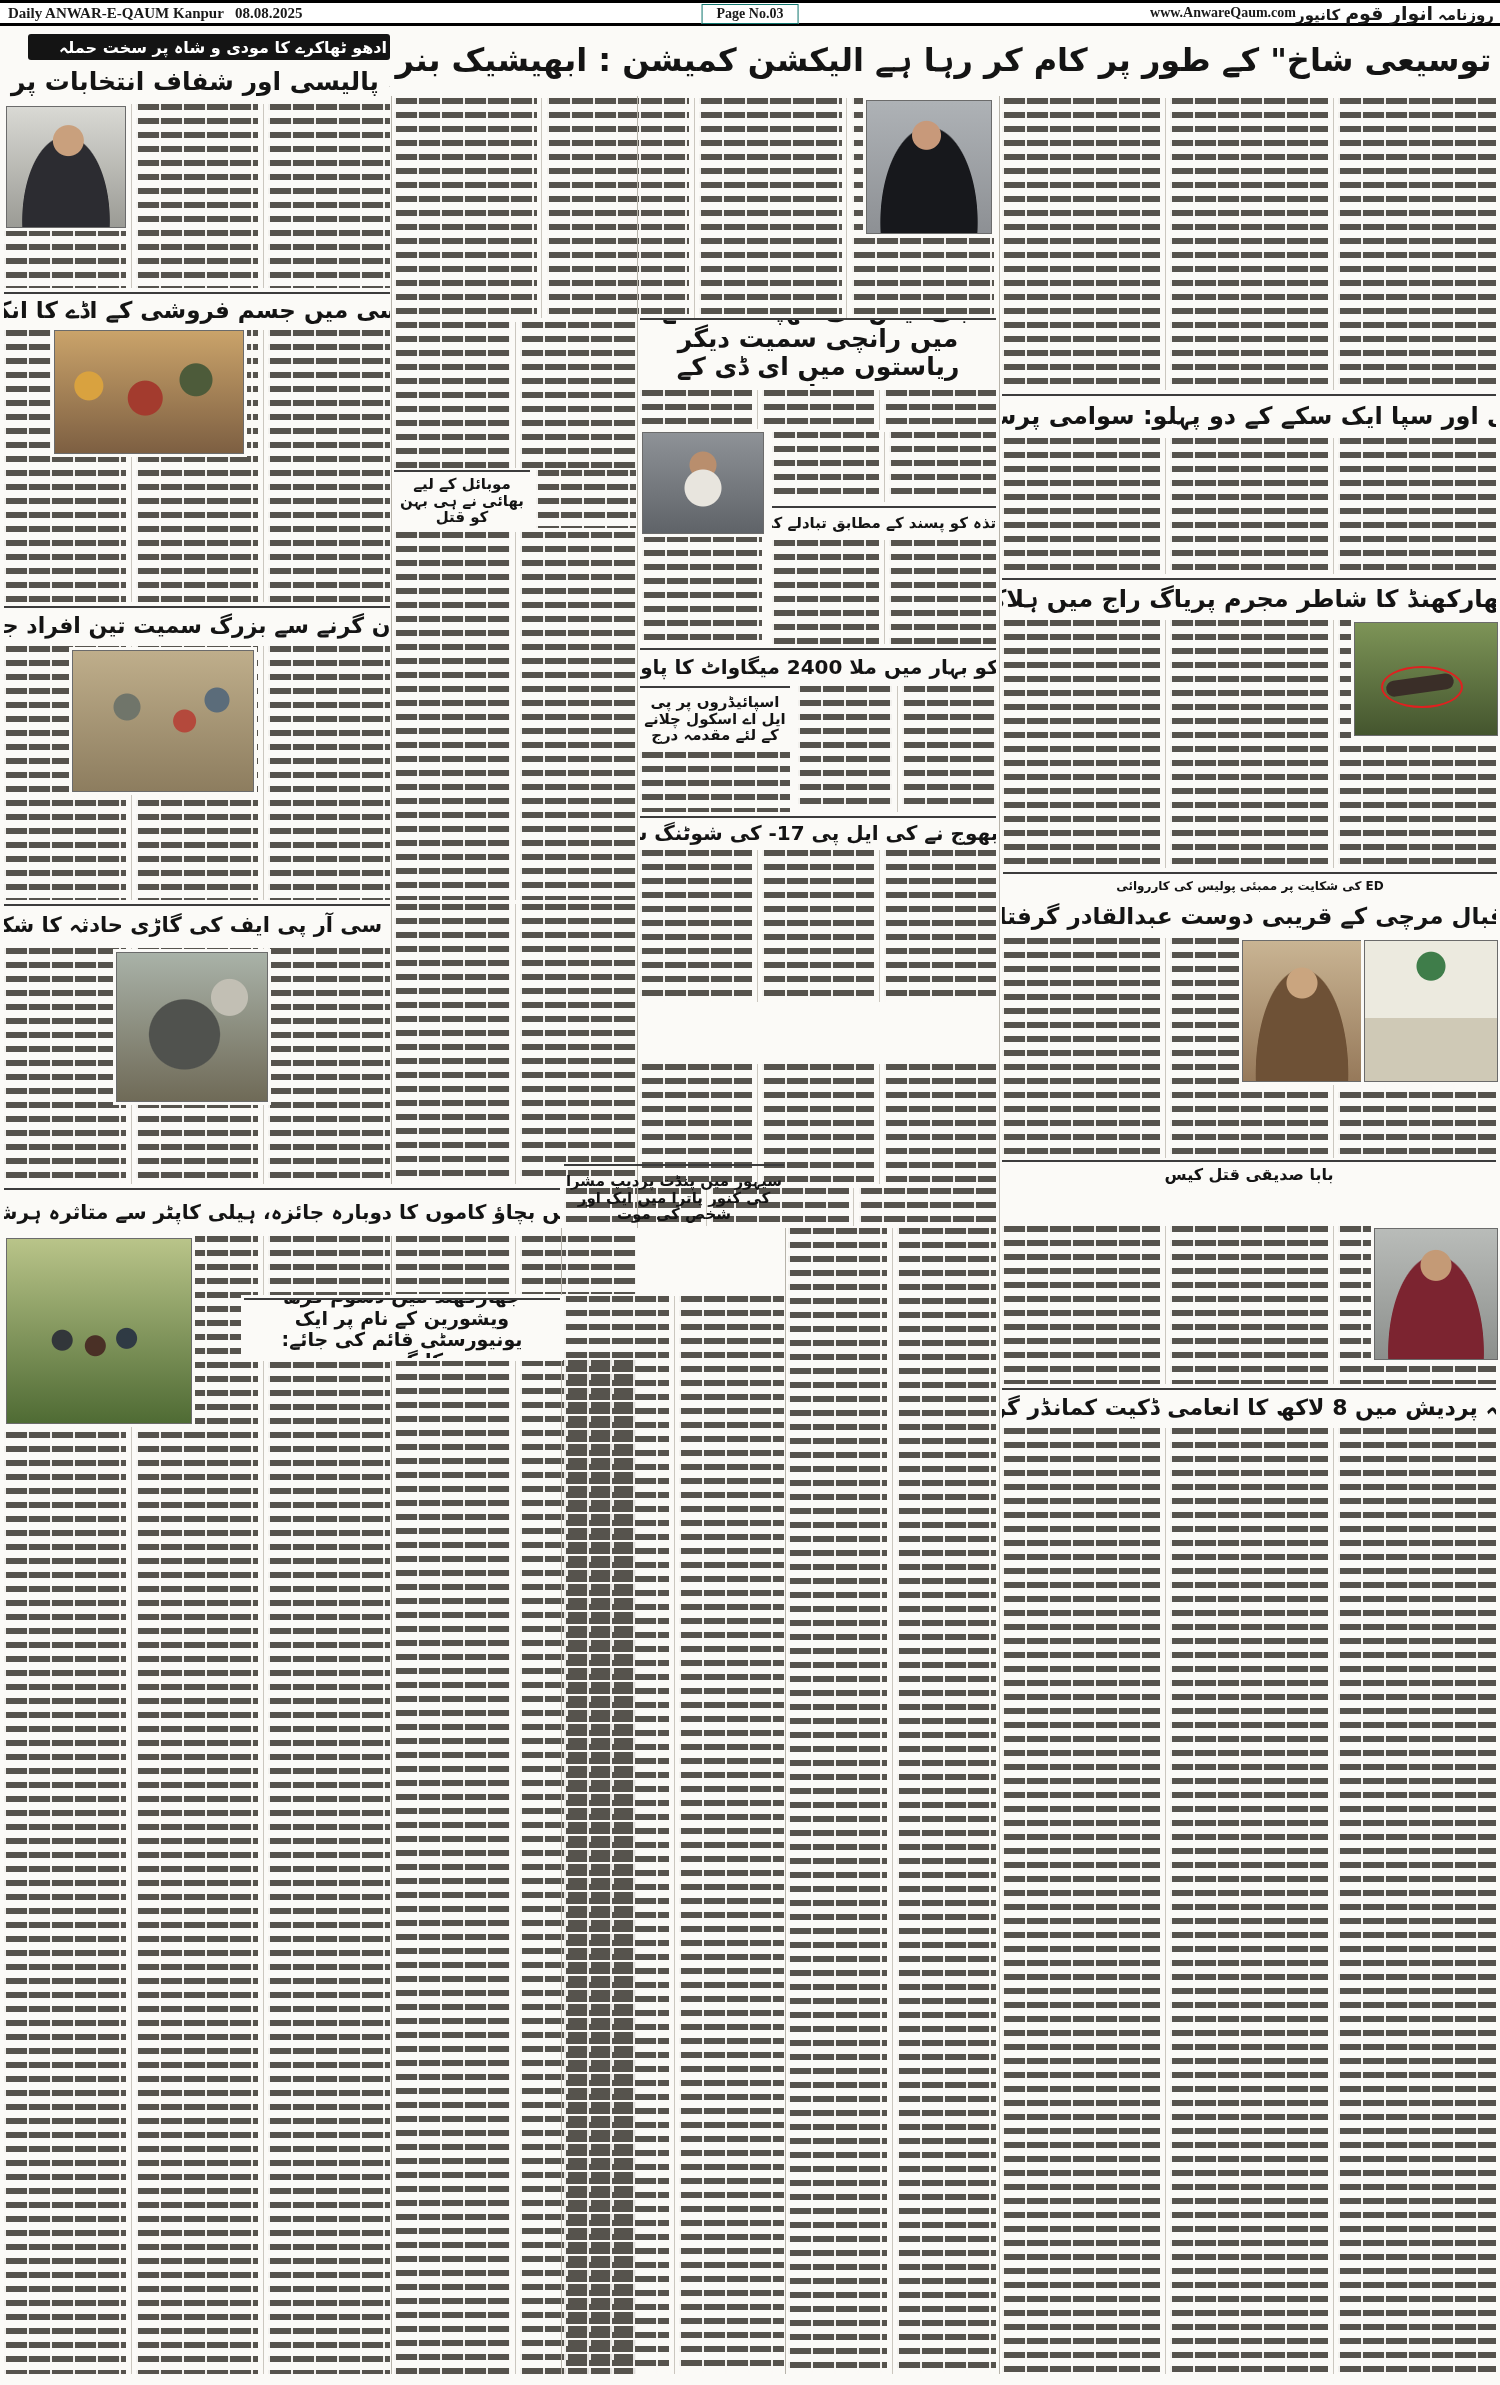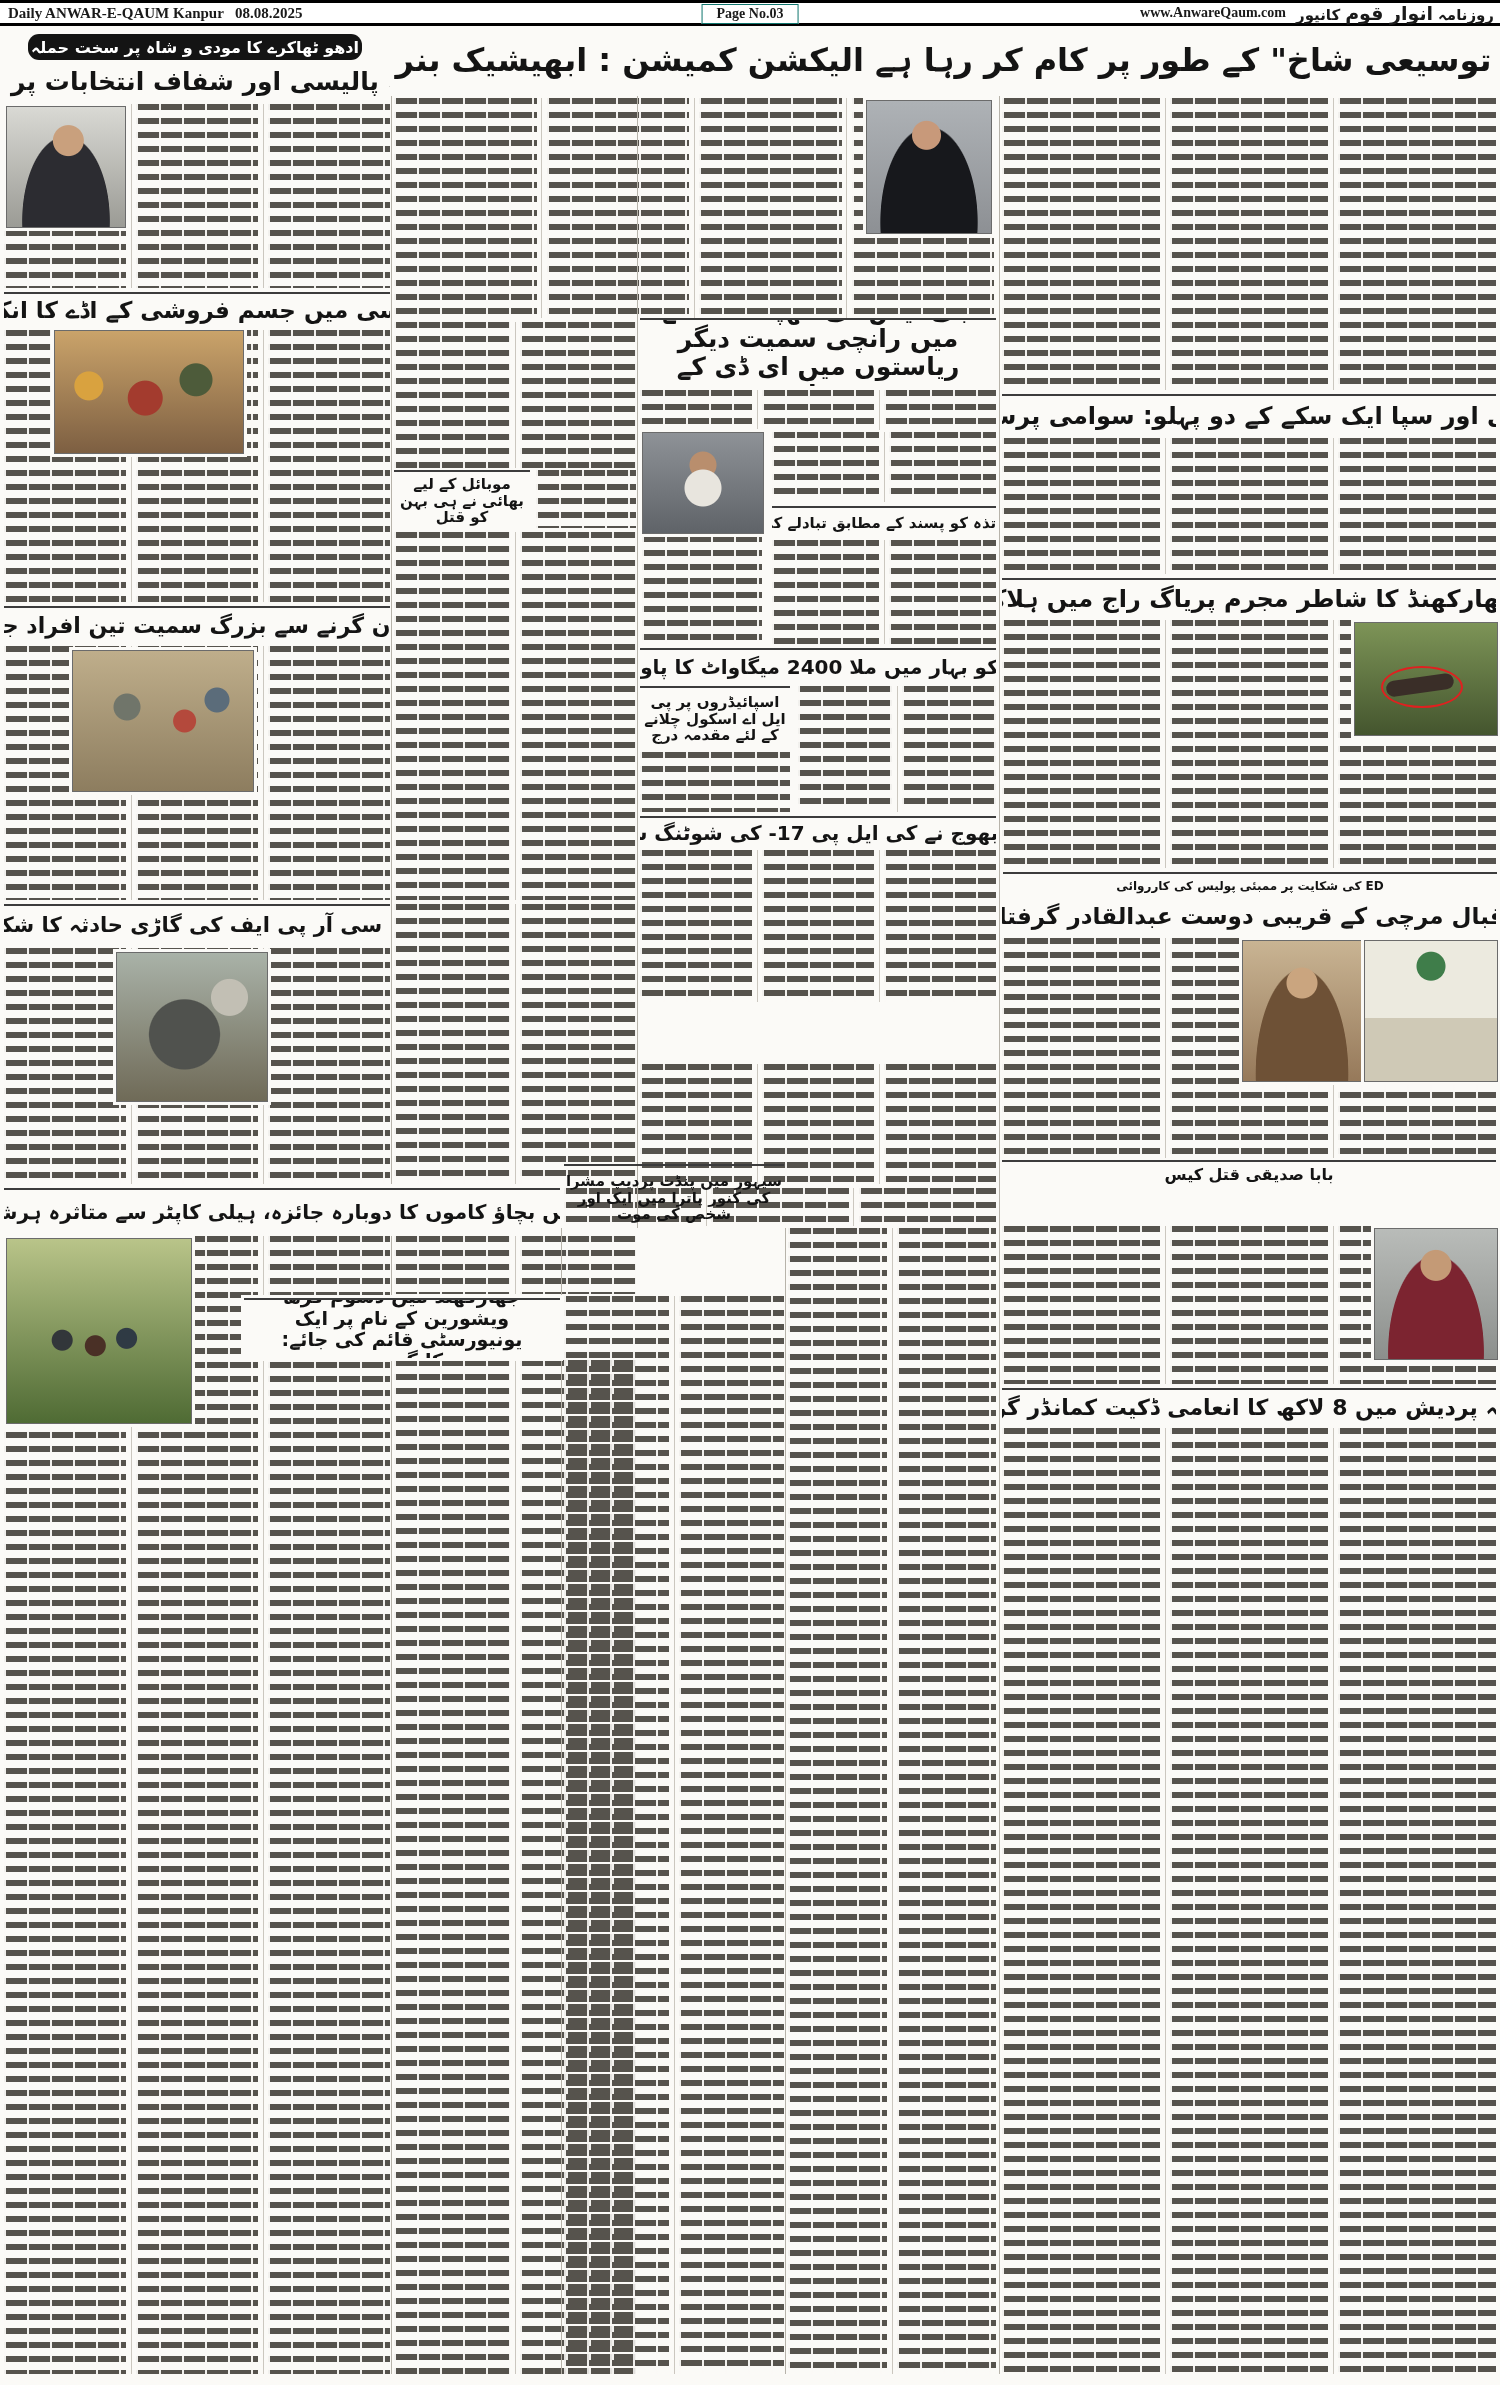--- a/index.html
+++ b/index.html
@@ -12,33 +12,33 @@
   
   .masthead{
     left:0;top:0;width:1500px;height:26px;box-sizing:border-box;
     border-top:3px solid #000;border-bottom:3px solid #000;
     background:#fff;display:flex;align-items:center;direction:ltr;
     font-family:"Liberation Serif",serif;z-index:6;
   }
   .mh-left{font-weight:700;font-size:15px;padding-left:8px;white-space:nowrap;}
   .mh-center{position:absolute;left:50%;transform:translateX(-50%);top:1px;
     border:1px solid #0f766e;padding:0 14px;font-weight:700;font-size:14px;background:#fff;height:18px;line-height:18px;}
-  .mh-right{margin-left:auto;display:flex;align-items:center;gap:10px;padding-right:6px;direction:ltr;}
+  .mh-right{margin-left:auto;display:flex;align-items:center;gap:0;padding-right:6px;direction:ltr;}
   .mh-site{font-weight:700;font-size:14px;}
   .mh-nameplate{direction:rtl;display:flex;align-items:baseline;gap:5px;font-family:"DejaVu Sans",sans-serif;}
   .mh-np-small{font-size:15px;font-weight:700;}
   .mh-np-big{font-size:19px;font-weight:900;letter-spacing:1px;}
   
   .hl{font-weight:700;color:#141414;text-align:center;display:flex;align-items:center;justify-content:center;
       line-height:1.12;overflow:hidden;z-index:2;}
   .rule{border-top:2px solid #3c3c3c;}
   .nowrap{white-space:nowrap;}
   .bgpaper{background:#fbfaf7;z-index:4;box-shadow:0 0 0 3px #fbfaf7;}
   .kick{background:#141414;color:#fff;font-weight:700;display:flex;align-items:center;justify-content:center;
-        border-radius:11px;z-index:2;white-space:nowrap;overflow:hidden;}
+        border-radius:3px;z-index:2;white-space:nowrap;overflow:hidden;padding-left:28px;}
   
   .txt{
     background-image:
       repeating-linear-gradient(90deg, rgba(251,250,247,.95) 0 2px, transparent 2px 23px),
       repeating-linear-gradient(180deg, #45413b 0 6px, transparent 6px 14px);
     opacity:.9;
   }
   .cols{display:flex;gap:10px;z-index:0;}
   .cols>.txt{flex:1;position:relative;}
   .cols>.txt:not(:last-child)::after{

